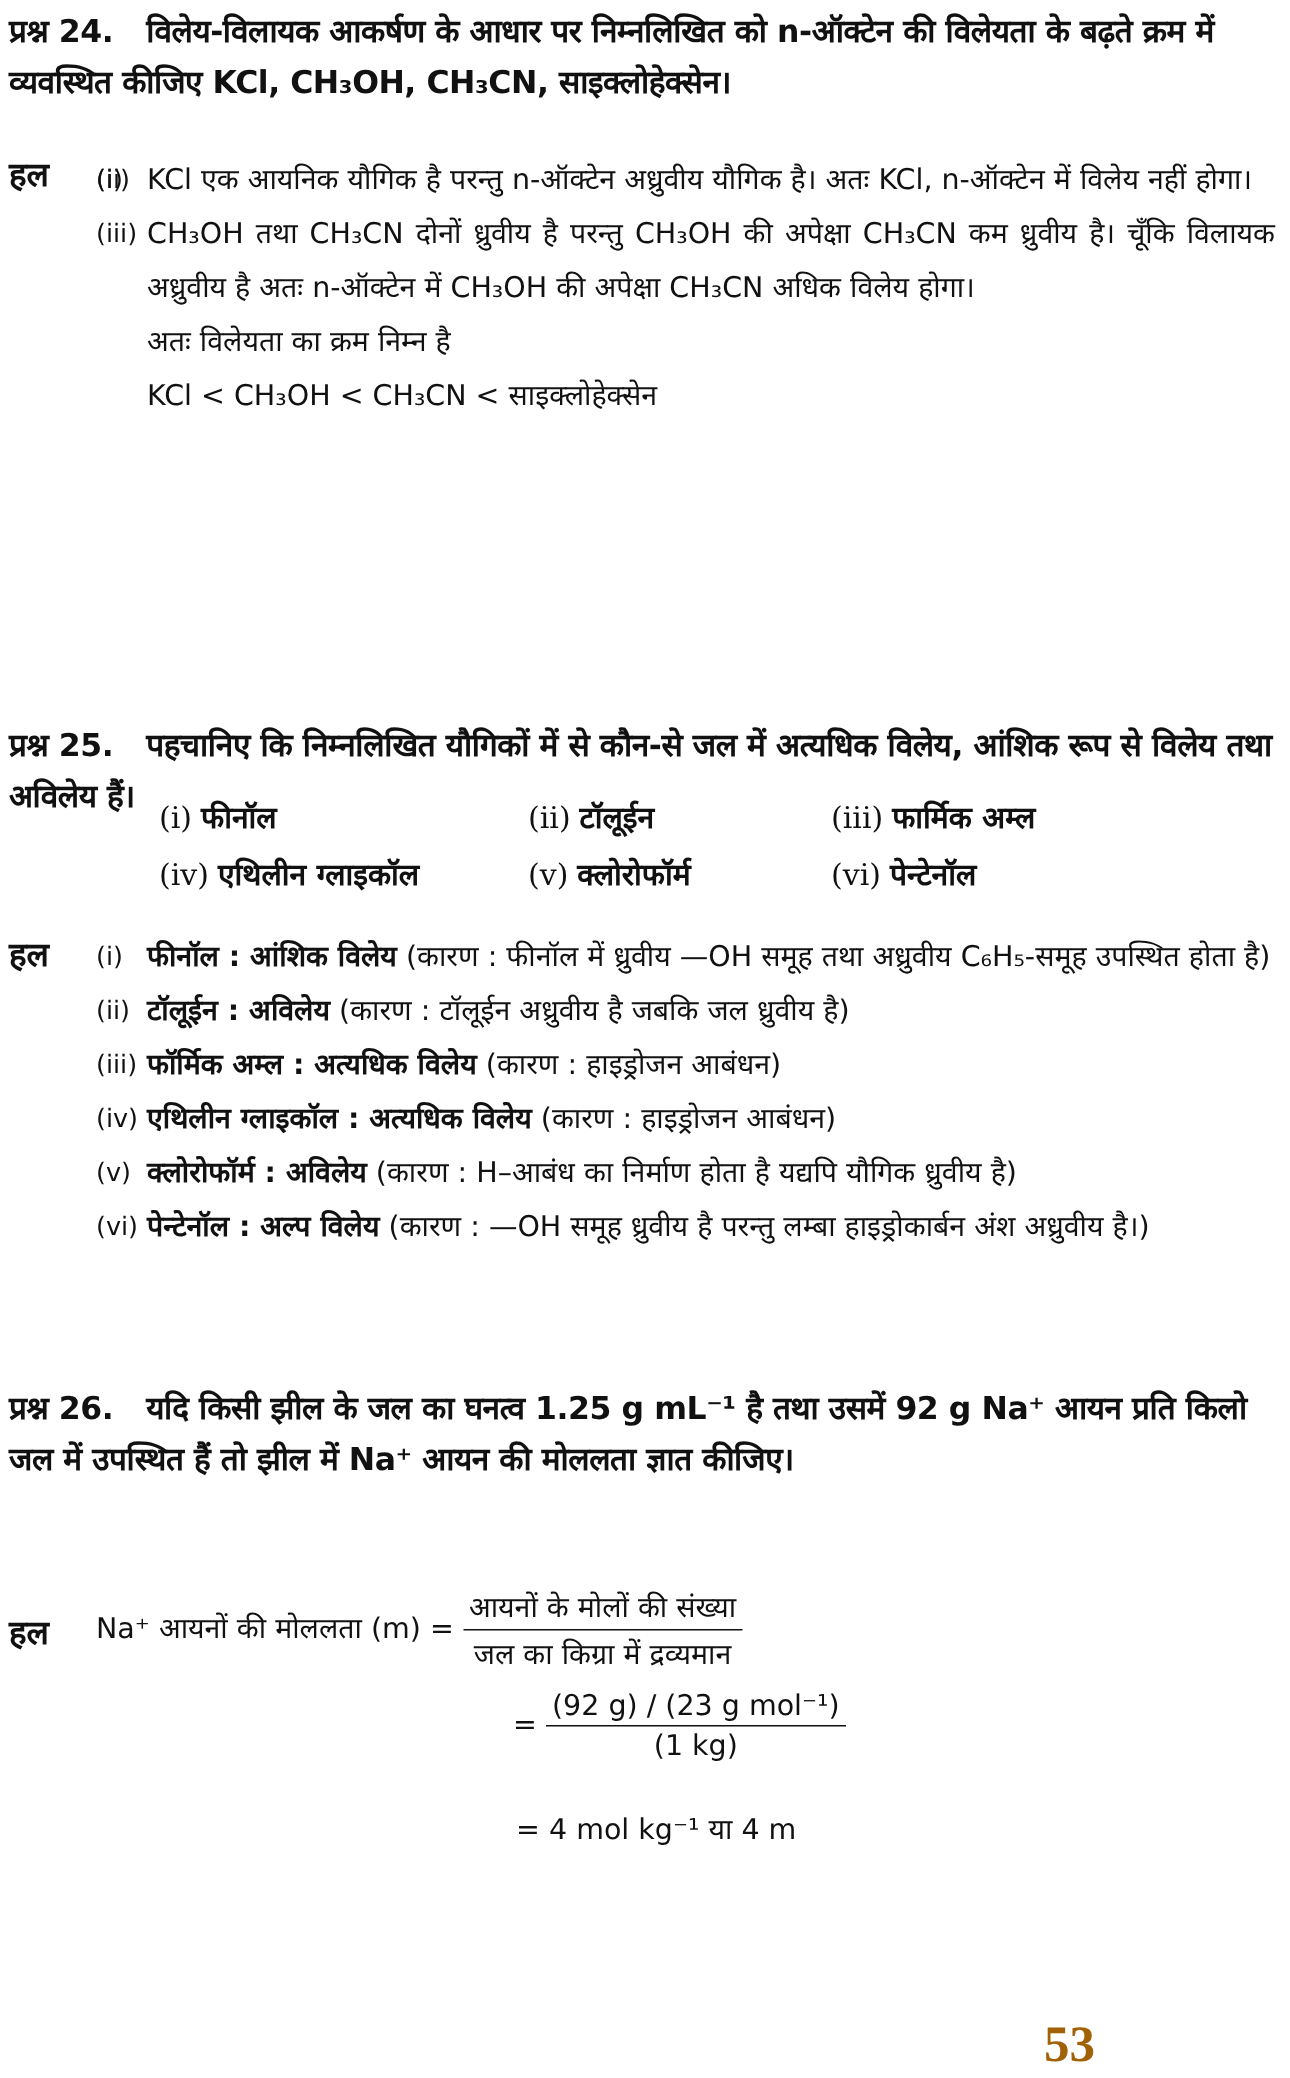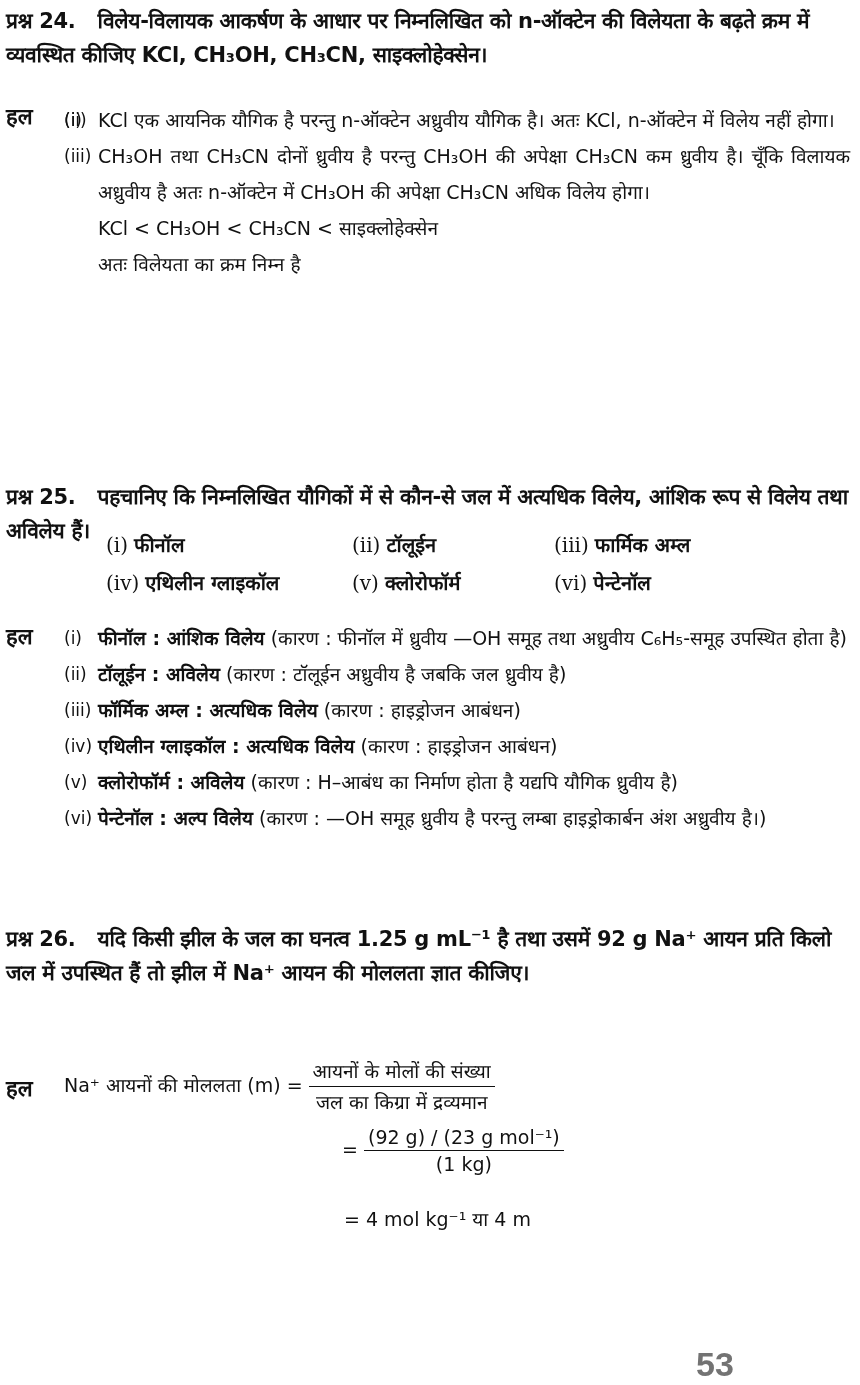--- a/index.html
+++ b/index.html
@@ -16,42 +16,42 @@
   .opts { position: absolute; left: 58px; font-size: 20px; font-weight: bold; line-height: 38px; }
   .opts .row { display: flex; }
   .opts .c1 { width: 246px; margin-left: 48px; }
   .opts .c2 { width: 202px; }
   .opts .n { font-family: "DejaVu Serif", serif; font-weight: normal; margin-right: 6px; }
   .math { position: absolute; font-size: 19px; }
   .frac { display: inline-flex; flex-direction: column; align-items: center; vertical-align: middle; }
   .frac .num-part { border-bottom: 1.5px solid #111; padding: 0 4px 2px; }
   .frac .den-part { padding: 2px 4px 0; }
   .page-num { position: absolute; left: 696px; top: 1345px; font-size: 34px; font-weight: bold;
-              color: #737373; font-family: Liberation Sans, sans-serif; }
+              color: #a16207; font-family: Liberation Serif, serif; }
 </style>
 </head>
 <body>
 
 <div class="q" style="top:4px;">
   <span class="qlabel">प्रश्न 24.</span><span>विलेय-विलायक आकर्षण के आधार पर निम्नलिखित को n-ऑक्टेन की विलेयता के बढ़ते क्रम में व्यवस्थित कीजिए KCl, CH₃OH, CH₃CN, साइक्लोहेक्सेन।</span>
 </div>
 
 <div class="sol-label" style="top:100px;">हल</div>
 <div class="sol" style="top:102px;">
   <div class="item">
     <span class="num">(i)</span>
   </div>
   <div class="item">
     <span class="num">(ii)</span><span>KCl एक आयनिक यौगिक है परन्तु n-ऑक्टेन अध्रुवीय यौगिक है। अतः KCl, n-ऑक्टेन में विलेय नहीं होगा।</span>
   </div>
   <div class="item">
     <span class="num">(iii)</span><span>CH₃OH तथा CH₃CN दोनों ध्रुवीय है परन्तु CH₃OH की अपेक्षा CH₃CN कम ध्रुवीय है। चूँकि विलायक अध्रुवीय है अतः n-ऑक्टेन में CH₃OH की अपेक्षा CH₃CN अधिक विलेय होगा।</span>
   </div>
+  <div class="plain">अतः विलेयता का क्रम निम्न है</div>
   <div class="plain">KCl &lt; CH₃OH &lt; CH₃CN &lt; साइक्लोहेक्सेन</div>
-  <div class="plain">अतः विलेयता का क्रम निम्न है</div>
 </div>
 
 <div class="q" style="top:480px;">
   <span class="qlabel">प्रश्न 25.</span><span>पहचानिए कि निम्नलिखित यौगिकों में से कौन-से जल में अत्यधिक विलेय, आंशिक रूप से विलेय तथा अविलेय हैं।</span>
 </div>
 
 <div class="opts" style="top:526px;">
   <div class="row">
     <div class="c1"><span class="n">(i)</span><span>फीनॉल</span></div>
     <div class="c2"><span class="n">(ii)</span><span>टॉलूईन</span></div>

